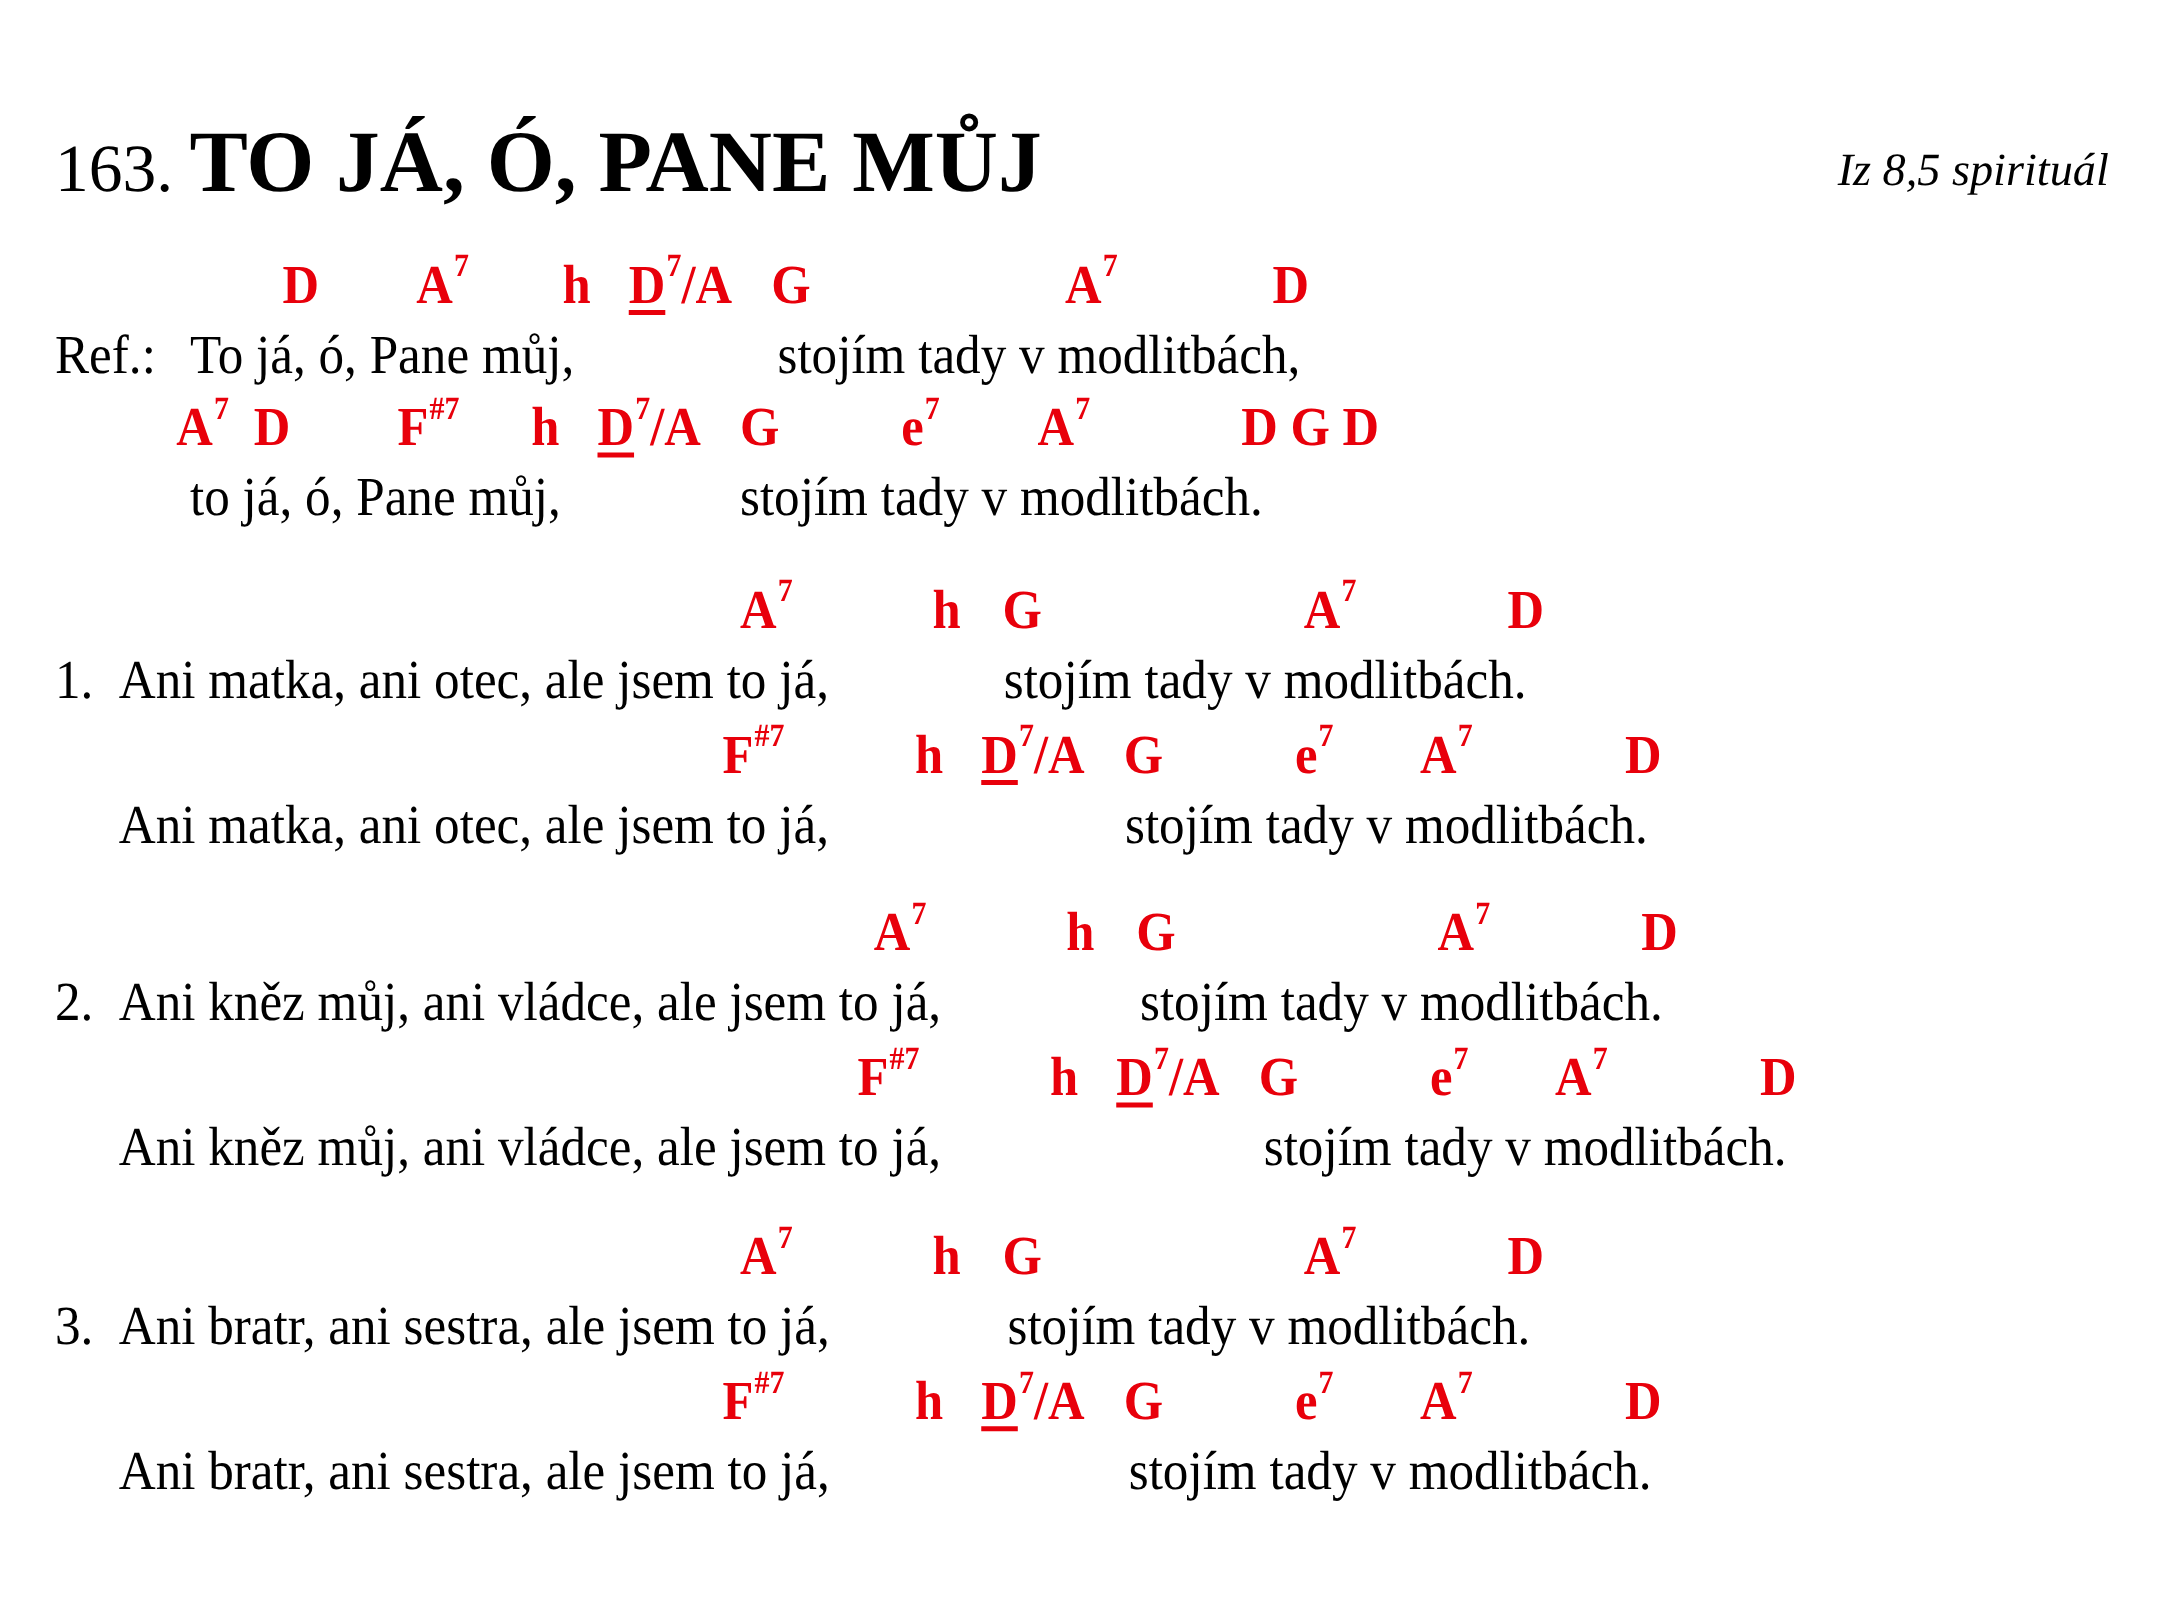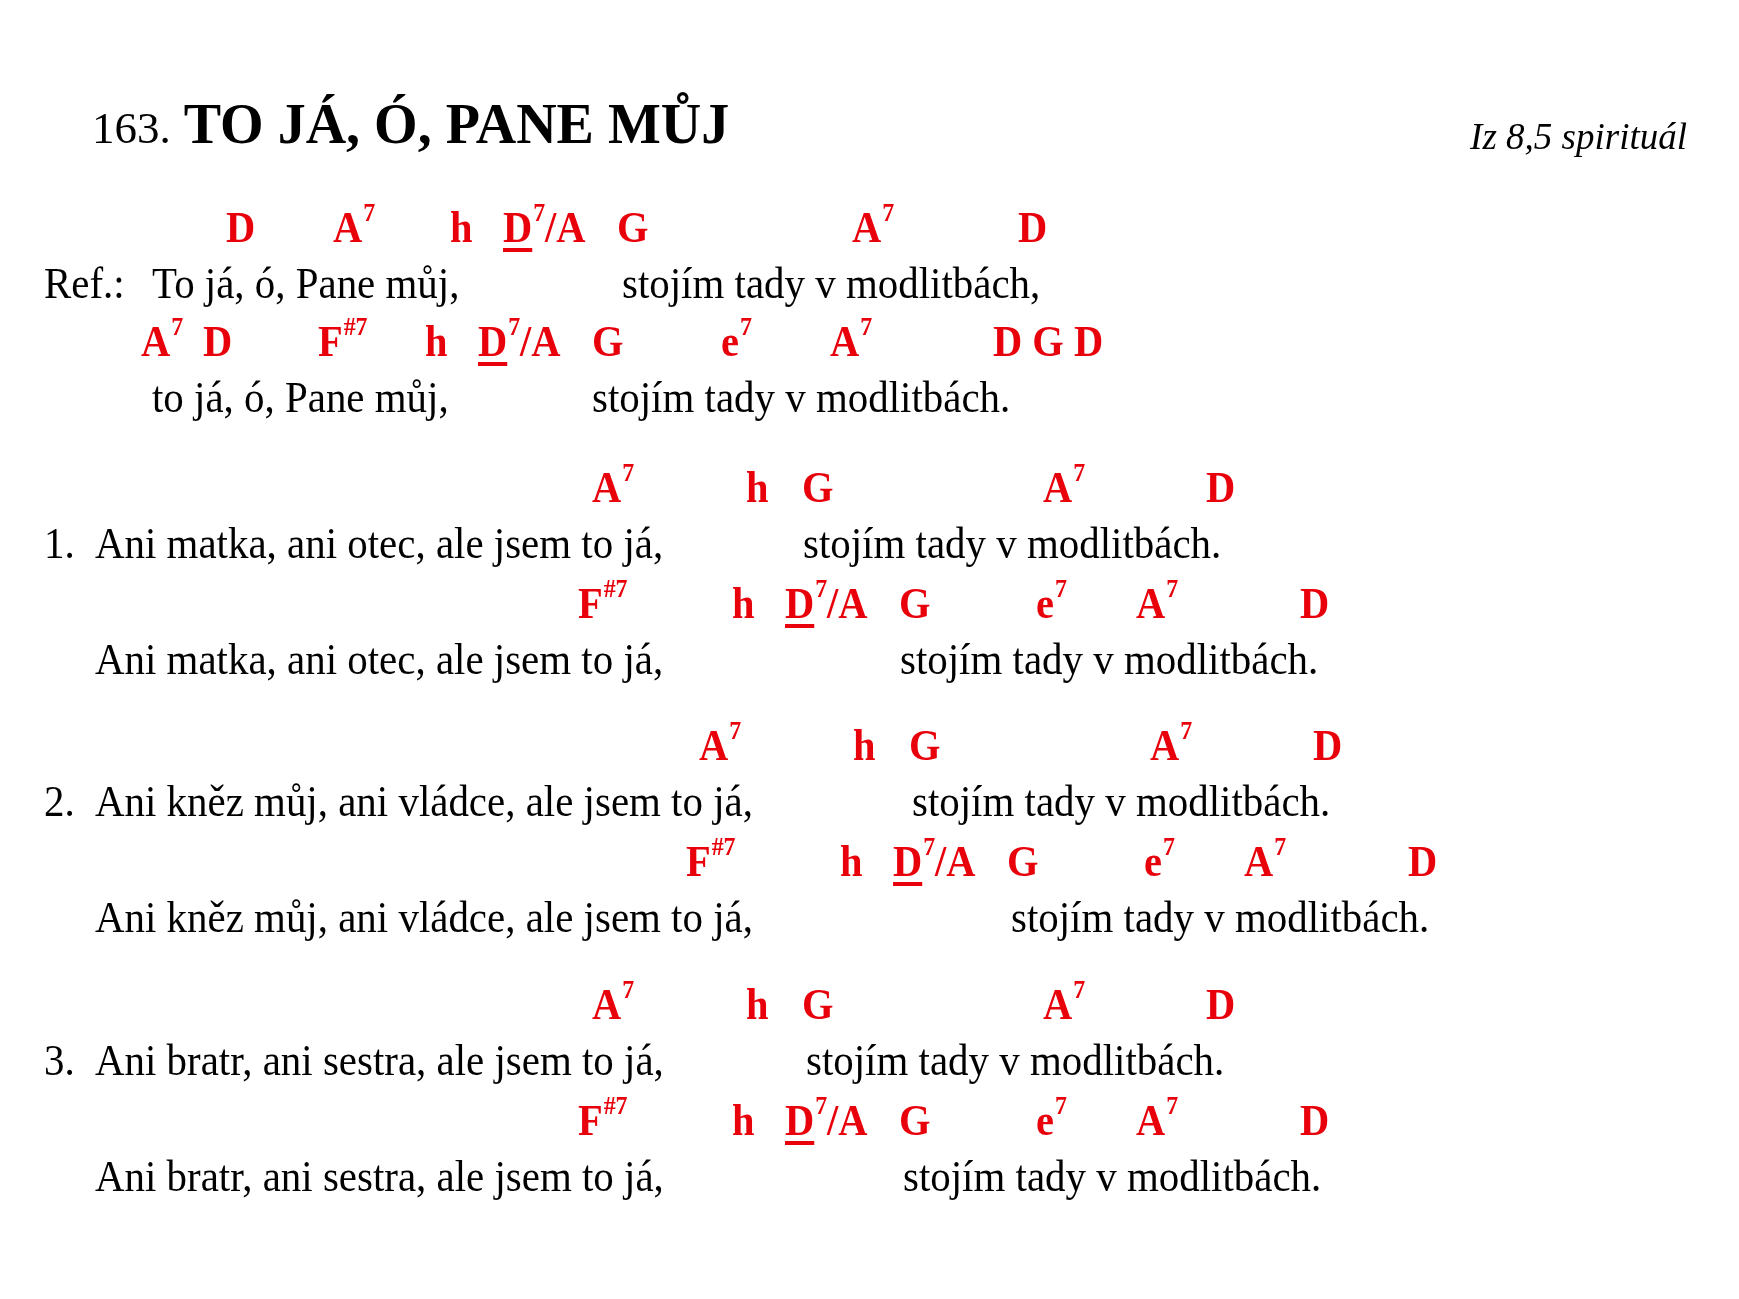--- a/index.html
+++ b/index.html
@@ -17,22 +17,22 @@
     }
     .page { position: absolute; inset: 0; }
     .title-row {
       position: absolute;
       left: 44px;
       top: 96px;
       font-size: 52px;
       line-height: 1;
       white-space: nowrap;
     }
-    .song-number { font-weight: normal; font-size: 45px; margin-left: 48px; }
-    .song-title { font-weight: bold; font-size: 56px; }
+    .song-number { font-weight: normal; font-size: 54px; }
+    .song-title { font-weight: bold; font-size: 70px; }
     .source {
       position: absolute;
       right: 52px;
       top: 115px;
       font-style: italic;
       font-size: 37px;
       white-space: nowrap;
     }
     .chord {
       position: absolute;

